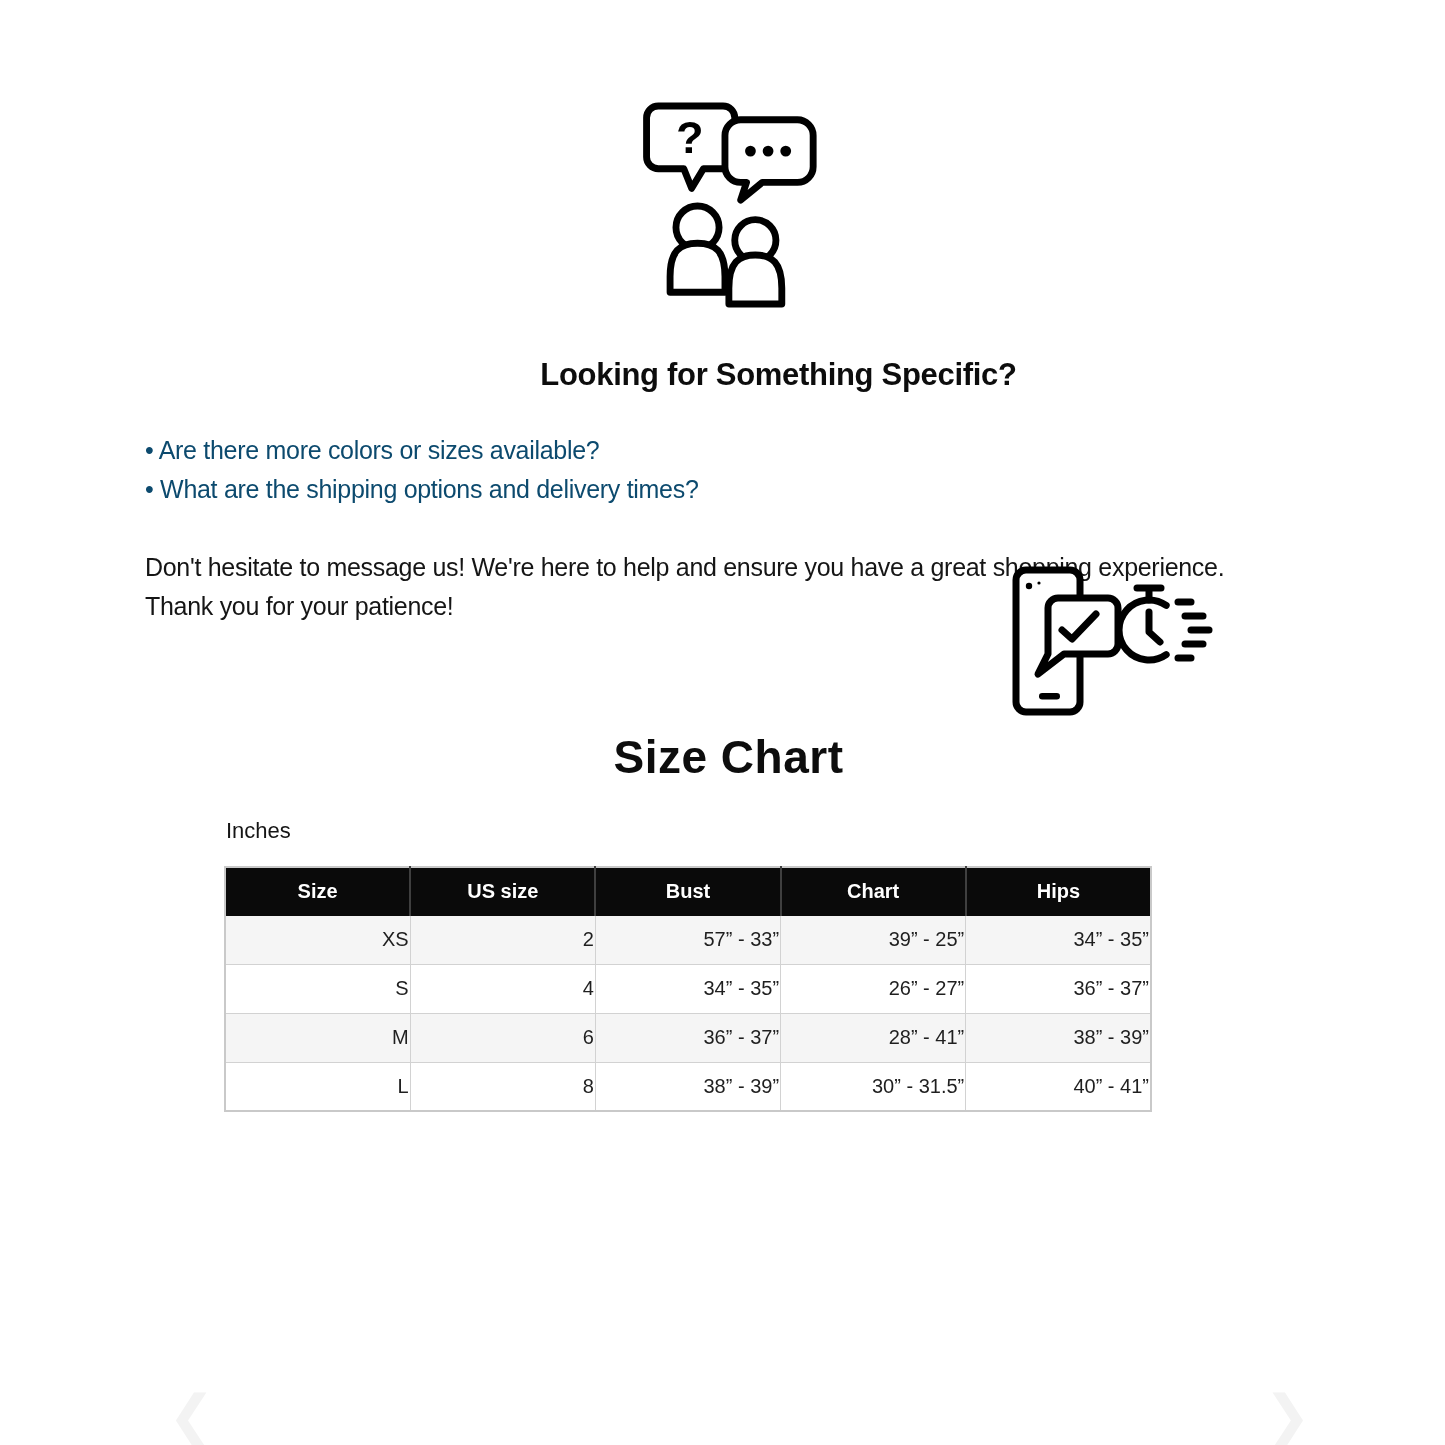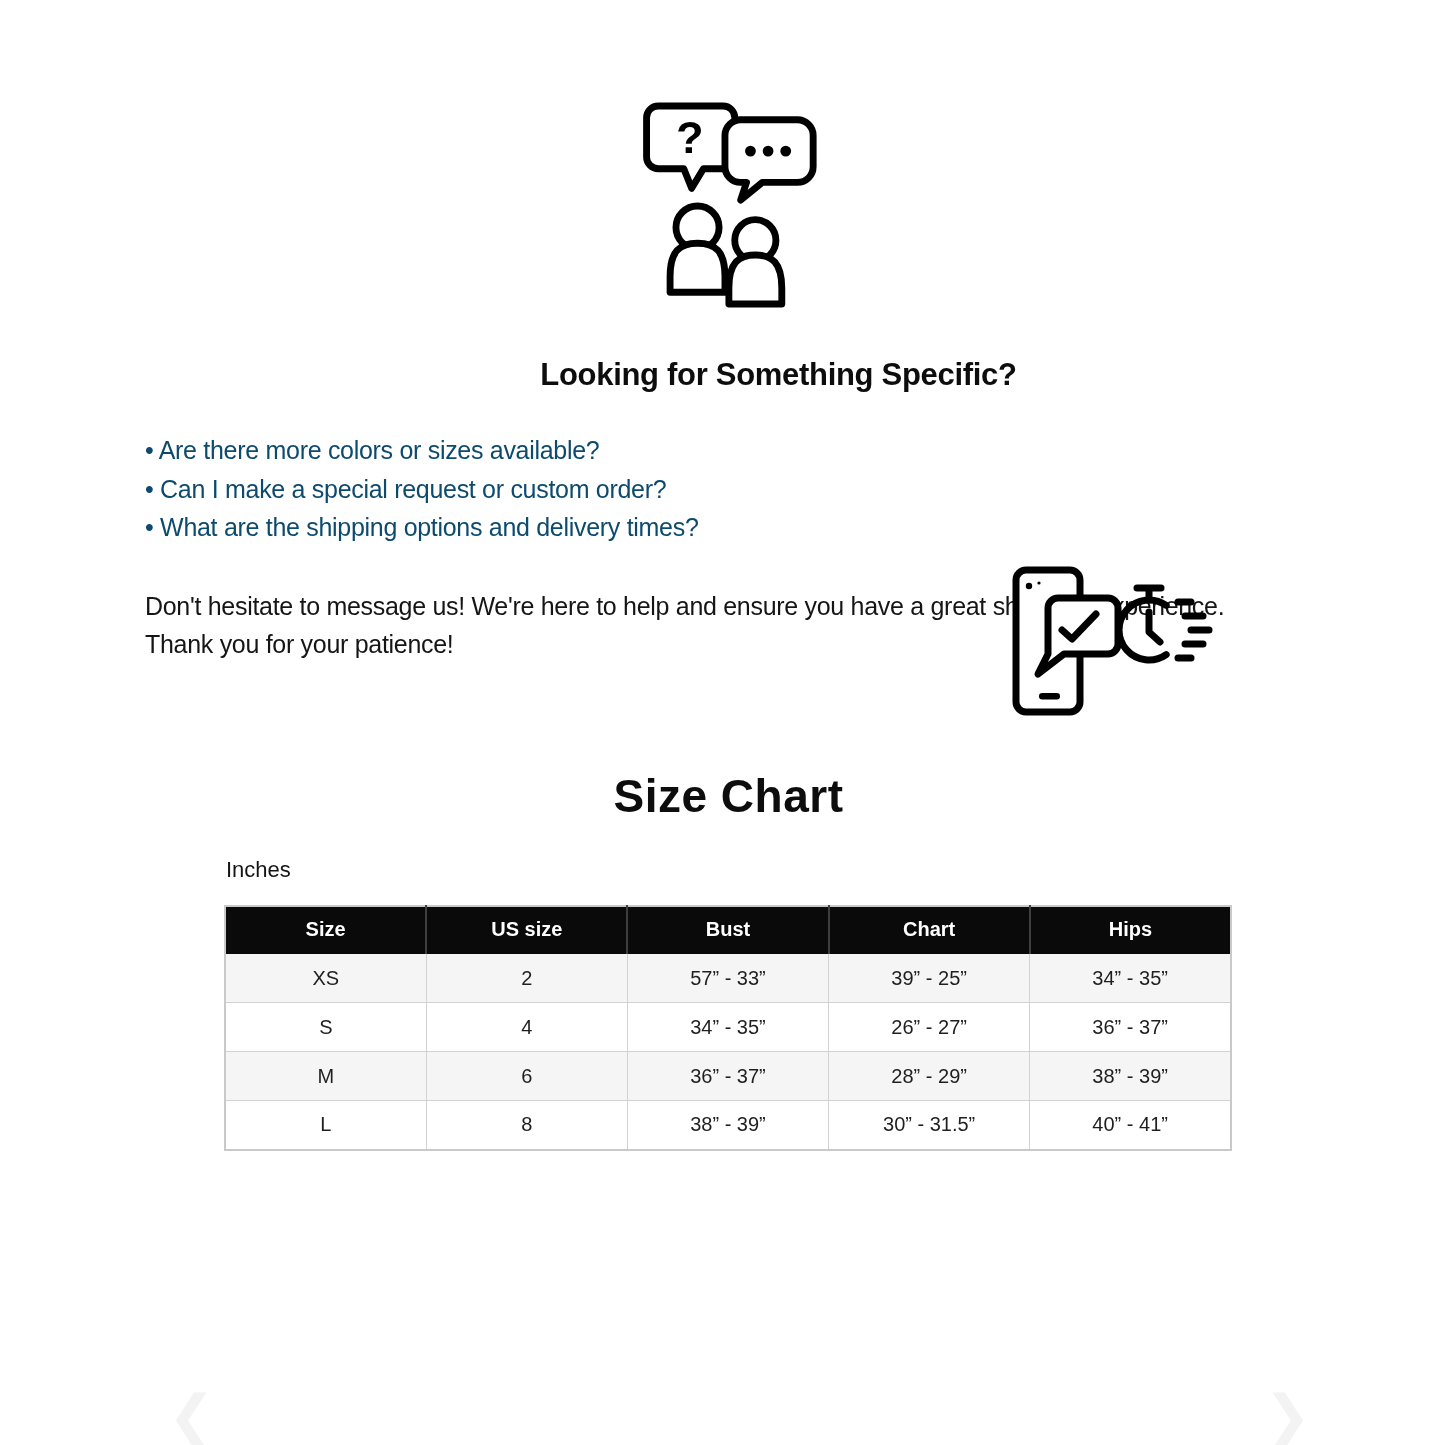--- a/index.html
+++ b/index.html
@@ -78,41 +78,41 @@
     line-height: 1.15;
   }
   .units {
     margin: 34px 0 0 226px;
     font-size: 22px;
     color: #151515;
     line-height: 25px;
   }
   table.size-table {
     margin: 23px 0 0 224px;
-    width: 1008px;
+    width: 928px;
     border-collapse: collapse;
     table-layout: fixed;
     border: 2px solid #c9c9c9;
   }
   table.size-table th {
     background: #0a0a0a;
     color: #ffffff;
     font-size: 20px;
     font-weight: bold;
     height: 48px;
     border-right: 2px solid #3f3f3f;
     border-bottom: 1px solid #0a0a0a;
     text-align: center;
   }
   table.size-table th:last-child { border-right: none; }
   table.size-table td {
     font-size: 20px;
     color: #1f1f1f;
     height: 49px;
-    text-align: center;
+    text-align: right;
     border: 1.5px solid #d2d2d2;
   }
   table.size-table tbody tr:nth-child(odd) td { background: #f5f5f5; }
   table.size-table tbody tr:nth-child(even) td { background: #ffffff; }
 
   
   .ghost-chevron {
     position: absolute;
     font-size: 56px;
     color: #f3f3f3;
@@ -145,21 +145,20 @@
 
     <circle class="wfill" cx="133" cy="147" r="21"></circle>
     <path class="wfill" d="M106 212 L106 196 C106 170 116 162 133 162 C150 162 160 170 160 196 L160 212 Z"></path>
   </svg>
 
   <h1 class="heading">Looking for Something Specific?</h1>
 
 
   <ul class="bullets">
       <li>• Are there more colors or sizes available?</li>
-      <li>• Can I make a special request or custom order?</li>
       <li>• What are the shipping options and delivery times?</li>
     </ul>
 
   <svg class="fast-reply" viewBox="0 0 214 160" aria-hidden="true">
 
     <rect class="wfill" x="10" y="8" width="64" height="142" rx="10" stroke-width="6.5"></rect>
     <circle cx="23" cy="24" r="3.2" fill="#000"></circle>
     <circle cx="33" cy="21" r="1.6" fill="#000"></circle>
     <rect x="33" y="131" width="21" height="6.5" rx="3.2" fill="#000"></rect>
 
@@ -206,21 +205,21 @@
           <td>S</td>
           <td>4</td>
           <td>34” - 35”</td>
           <td>26” - 27”</td>
           <td>36” - 37”</td>
         </tr>
         <tr>
           <td>M</td>
           <td>6</td>
           <td>36” - 37”</td>
-          <td>28” - 29”</td>
+          <td>28” - 41”</td>
           <td>38” - 39”</td>
         </tr>
         <tr>
           <td>L</td>
           <td>8</td>
           <td>38” - 39”</td>
           <td>30” - 31.5”</td>
           <td>40” - 41”</td>
         </tr>
       </tbody>

